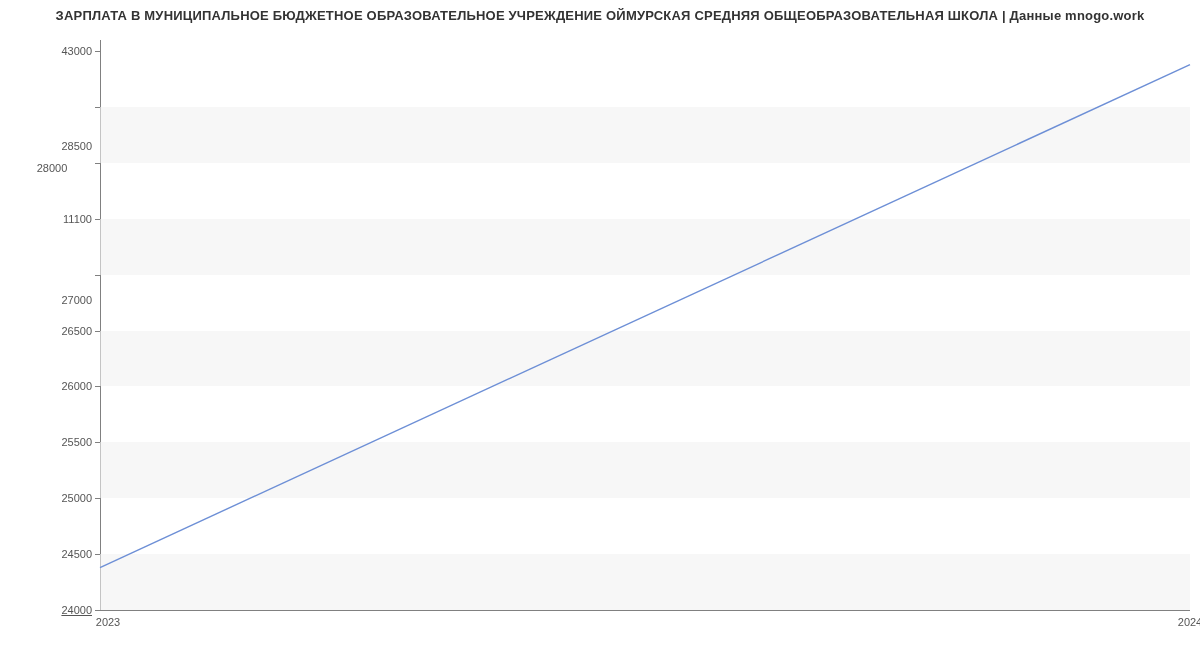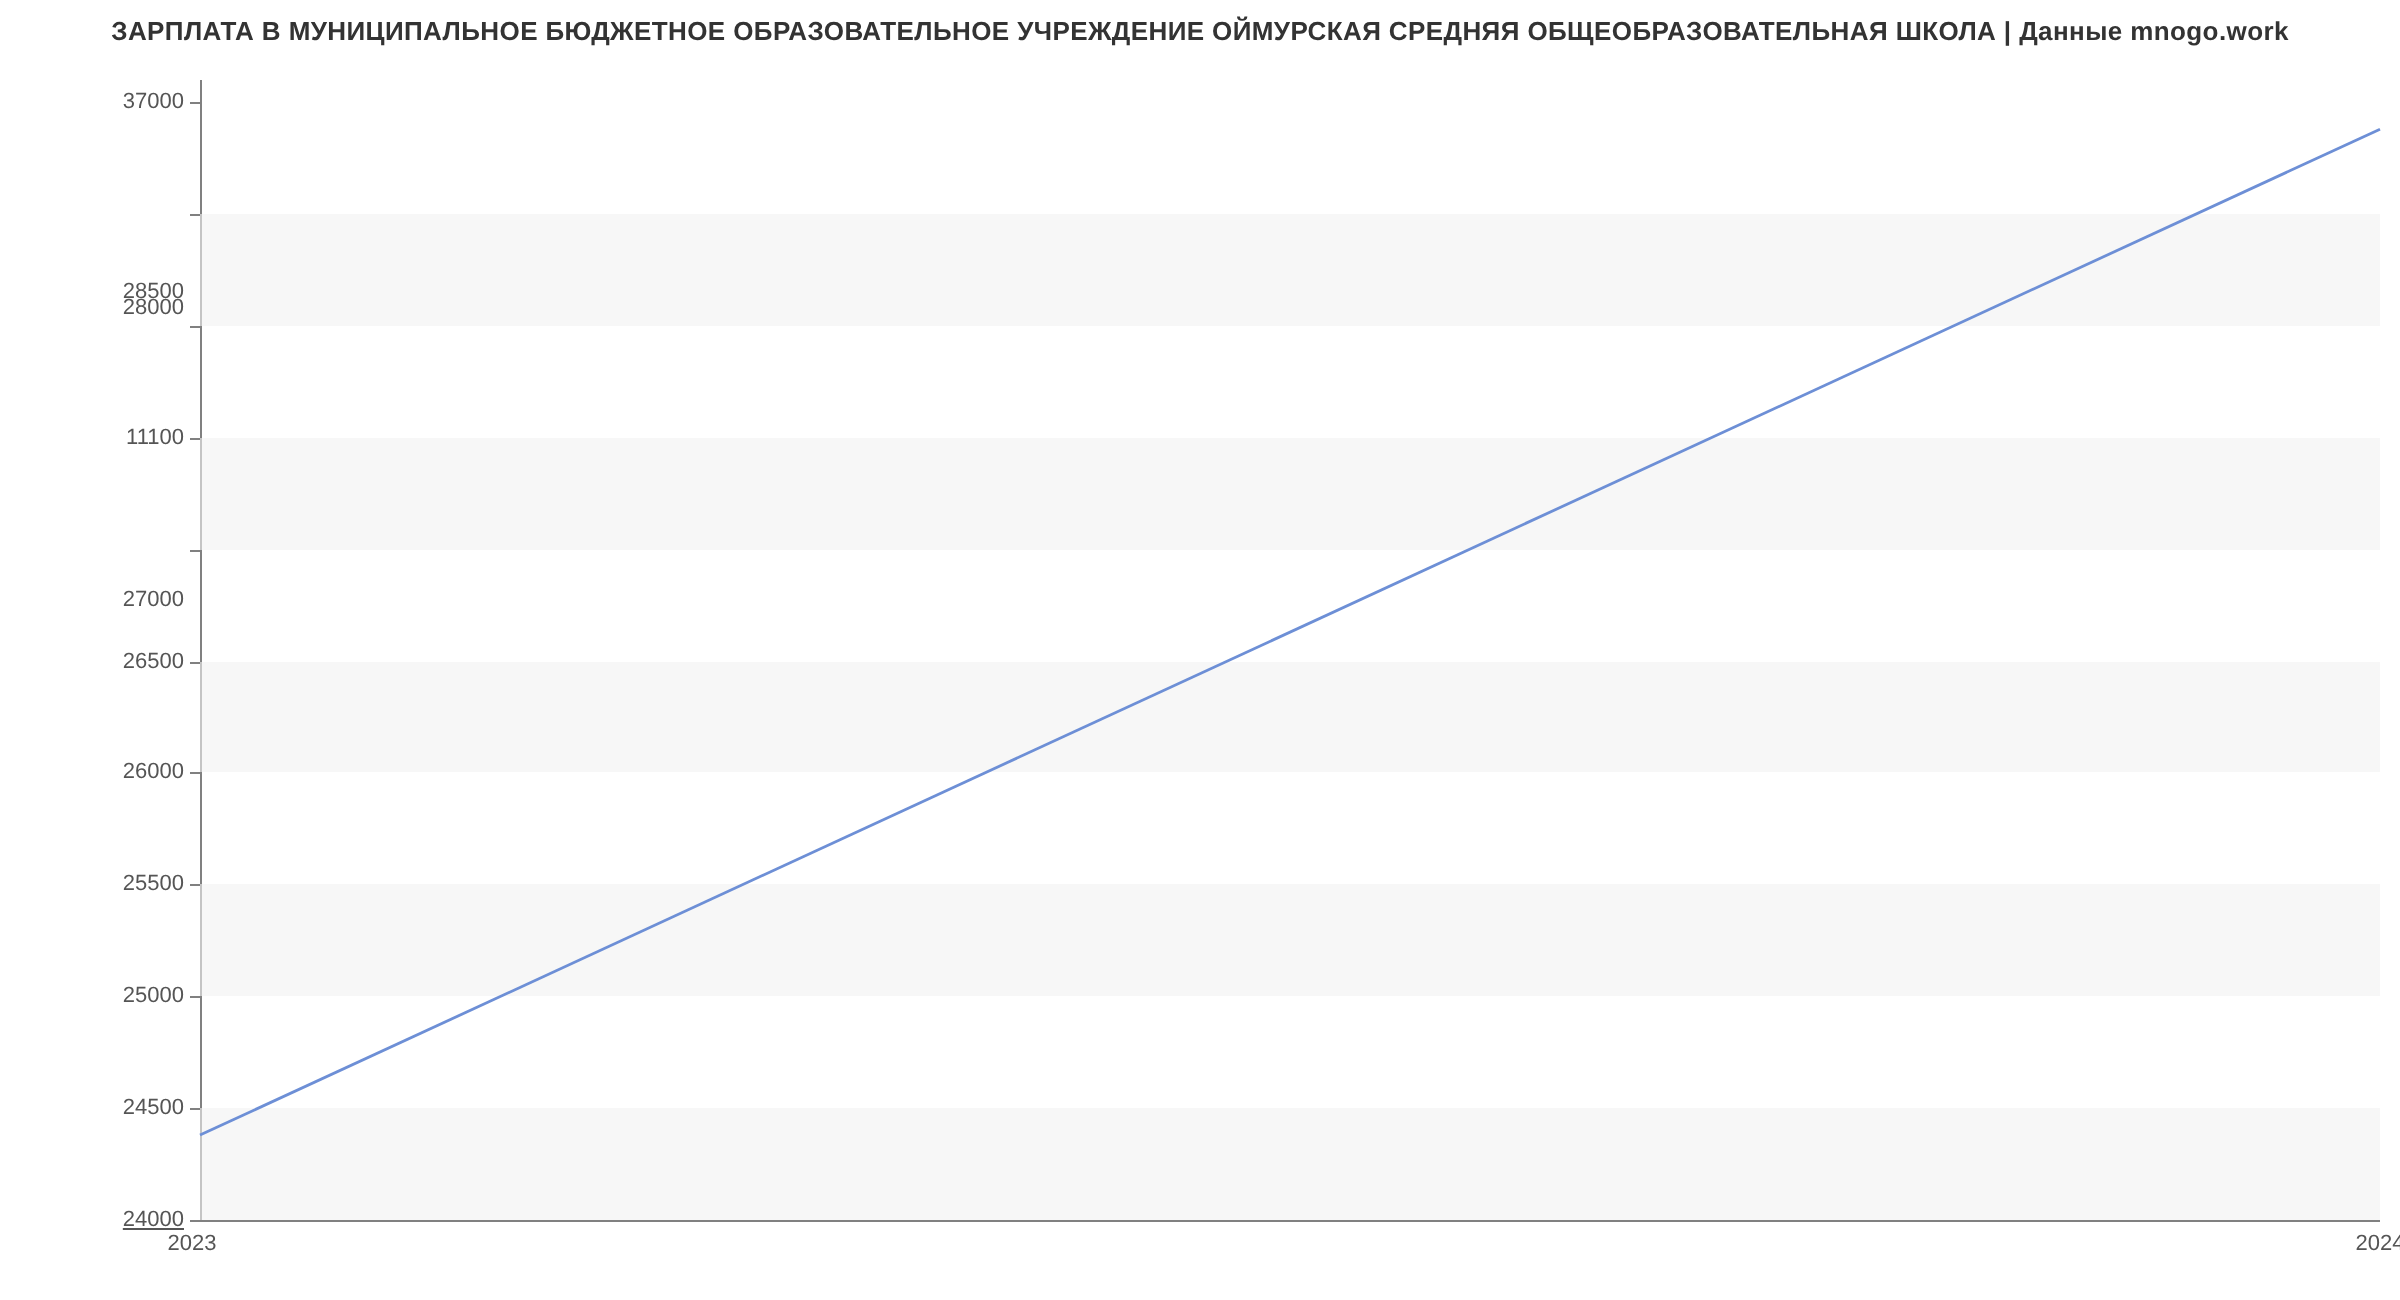--- a/index.html
+++ b/index.html
@@ -124,21 +124,21 @@
 
   <div id="ylabels">
       <div class="y-tick" style="top: 610px; text-decoration: underline;">24000</div>
       <div class="y-tick" style="top: 554.118px;">24500</div>
       <div class="y-tick" style="top: 498.235px;">25000</div>
       <div class="y-tick" style="top: 442.353px;">25500</div>
       <div class="y-tick" style="top: 386.471px;">26000</div>
       <div class="y-tick" style="top: 330.588px;">26500</div>
       <div class="y-tick" style="top: 274.706px; margin-top: 25px;">27000</div>
       <div class="y-tick" style="top: 218.824px;">11100</div>
-      <div class="y-tick" style="top: 154px;">28000</div>
+      <div class="y-tick" style="top: 168px; text-align: center;">28000</div>
       <div class="y-tick" style="top: 107.059px; margin-top: 39px;">28500</div>
-      <div class="y-tick" style="top: 51.1765px;">37000</div>
+      <div class="y-tick" style="top: 51.1765px;">43000</div>
     </div>
   <div id="xlabels">
-      <div class="x-tick" style="left: 96px;">2023</div>
+      <div class="x-tick" style="left: 108px;">2023</div>
       <div class="x-tick" style="left: 1190px;">2024</div>
     </div>
 </div>
 
 </body></html>

